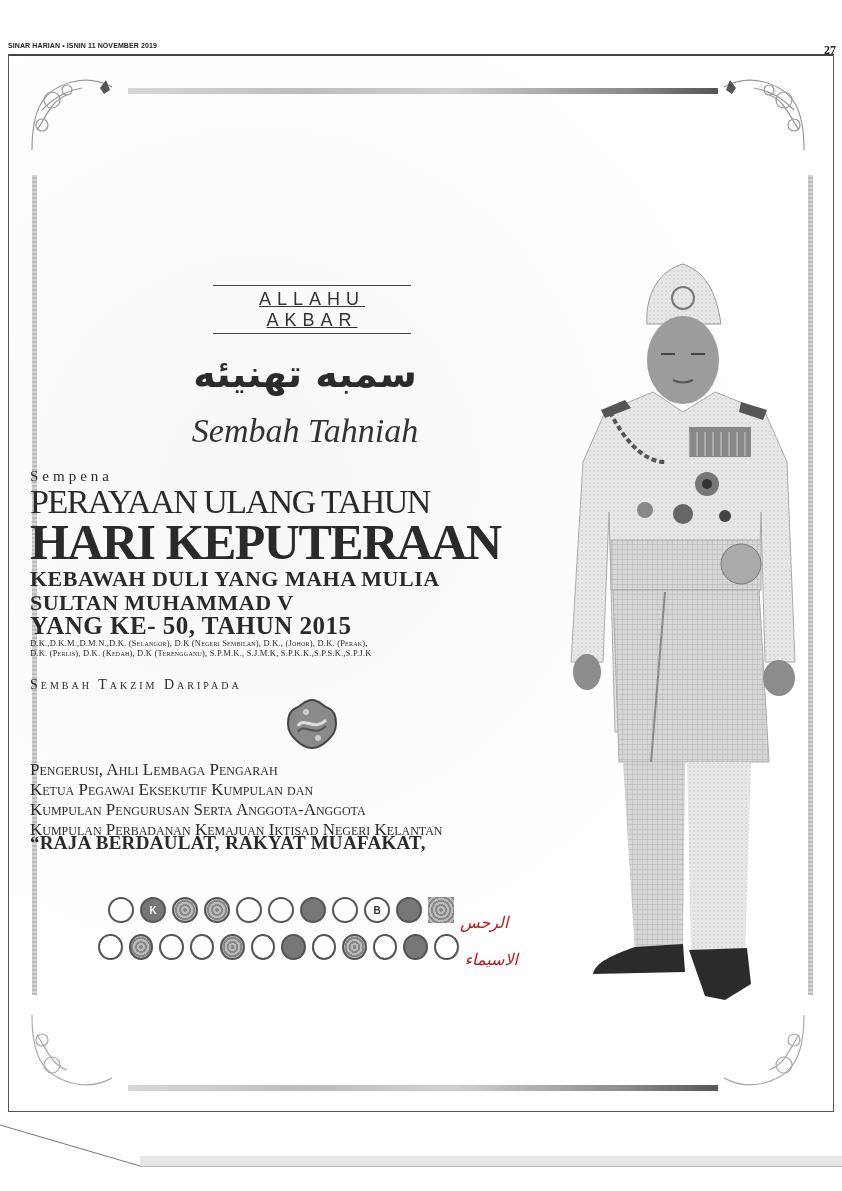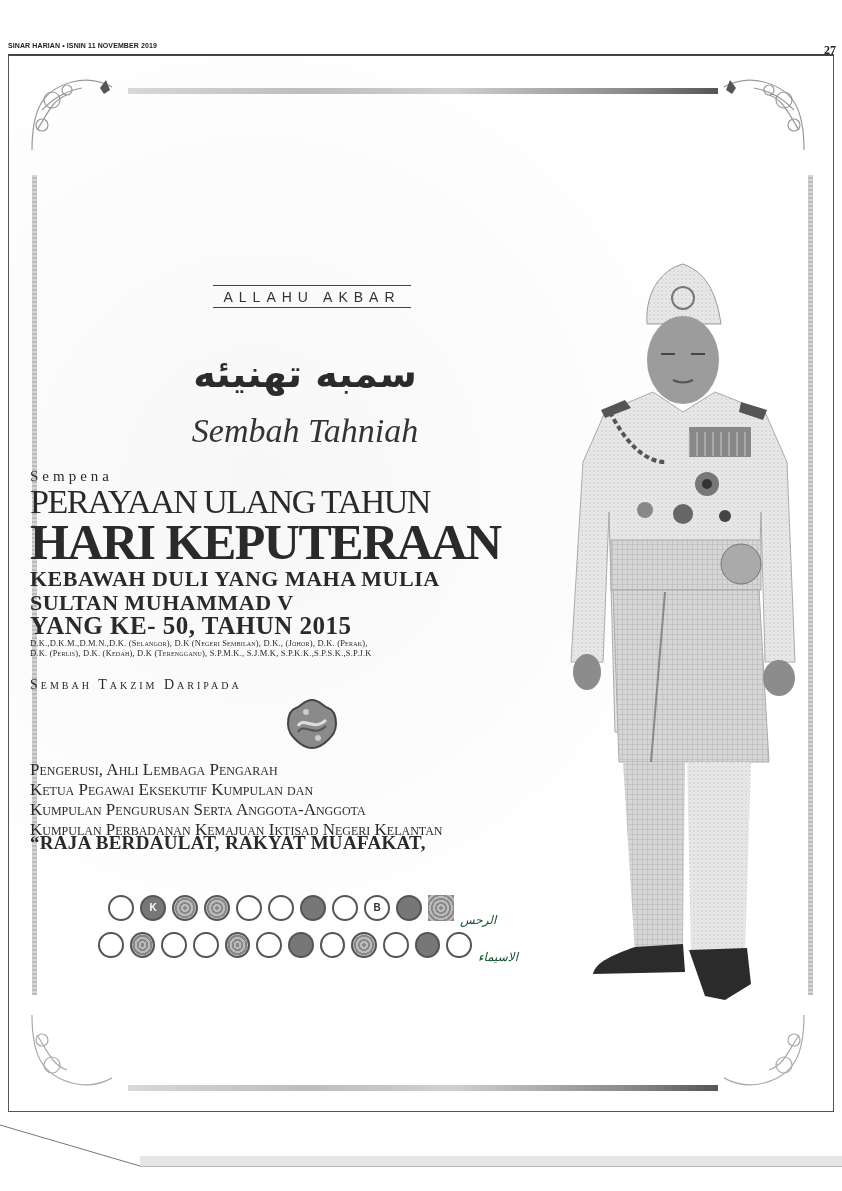--- a/index.html
+++ b/index.html
@@ -6,40 +6,40 @@
   body{width:842px;height:1191px;position:relative;overflow:hidden;font-family:"Liberation Serif","DejaVu Serif",serif;color:#2a2a2a;}
   .masthead{position:absolute;top:42px;left:8px;font-family:"Liberation Sans",sans-serif;font-weight:bold;font-size:7px;color:#222;letter-spacing:0.1px;}
   .pagenum{position:absolute;top:43px;right:6px;font-family:"Liberation Serif",serif;font-weight:bold;font-size:12px;color:#222;}
   .frame{position:absolute;left:8px;top:54px;width:826px;height:1058px;border:1px solid #555;border-top:2px solid #444;box-sizing:border-box;
     background:radial-gradient(circle at 30% 40%, rgba(0,0,0,0.03), transparent 60%),#fff;}
   .hbar{position:absolute;height:6px;background:linear-gradient(90deg,#d8d8d8,#bdbdbd 30%,#d0d0d0 55%,#8a8a8a 85%,#555);}
   .vbar{position:absolute;width:5px;background:repeating-linear-gradient(0deg,#bbb 0 2px,#d5d5d5 2px 4px);}
   .corner{position:absolute;width:90px;height:90px;}
   .corner svg{width:100%;height:100%;}
   .center-col{position:absolute;left:30px;width:560px;}
-  .allahu{position:absolute;top:285px;left:213px;width:198px;border-top:1.5px solid #444;border-bottom:1.5px solid #444;font-family:"Liberation Sans",sans-serif;font-size:14px;letter-spacing:6px;text-align:center;padding:3px 0 2px;color:#333;}
+  .allahu{position:absolute;top:285px;left:213px;width:198px;border-top:1.5px solid #444;border-bottom:1.5px solid #444;font-family:"Liberation Sans",sans-serif;font-size:18px;letter-spacing:6px;text-align:center;padding:3px 0 2px;color:#333;text-decoration:underline;}
   .jawi{position:absolute;top:352px;left:170px;width:270px;text-align:center;font-family:"DejaVu Sans",sans-serif;font-size:38px;font-weight:bold;color:#2b2b2b;direction:rtl;}
   .script{position:absolute;top:398px;left:160px;width:290px;text-align:center;font-family:"Liberation Serif",serif;font-style:italic;font-size:34px;color:#333;margin-top:14px;}
   .sempena{top:468px;font-size:15px;letter-spacing:4px;}
   .perayaan{top:484px;font-size:34px;letter-spacing:-1.5px;line-height:36px;}
   .hari{top:515px;font-size:50px;font-weight:bold;letter-spacing:-1.5px;line-height:54px;}
   .kebawah{top:567px;font-size:22px;font-weight:bold;letter-spacing:0.5px;line-height:24px;}
   .sultan{top:591px;font-size:22px;font-weight:bold;letter-spacing:0.5px;line-height:24px;}
   .yang{top:612px;font-size:25px;font-weight:bold;letter-spacing:0.5px;line-height:28px;}
   .awards{top:638px;font-size:8.5px;line-height:10px;letter-spacing:0.2px;font-variant:small-caps;}
   .takzim{top:677px;font-size:14px;letter-spacing:3px;font-variant:small-caps;}
   .emblem{position:absolute;top:698px;left:286px;width:52px;height:52px;}
   .org{top:760px;font-size:17px;line-height:20px;font-variant:small-caps;}
   .org div{white-space:nowrap;}
   .motto{top:831px;font-size:19px;font-weight:bold;line-height:24px;letter-spacing:0.3px;}
   .logos{position:absolute;left:108px;width:420px;display:flex;gap:6px;align-items:center;}
   .logo{width:26px;height:26px;border-radius:50%;border:2px solid #555;box-sizing:border-box;position:relative;display:flex;align-items:center;justify-content:center;font-family:"Liberation Sans",sans-serif;font-size:10px;font-weight:bold;color:#333;}
   .logo.dark{background:#777;color:#fff;}
   .logo.mid{background:repeating-radial-gradient(circle,#888 0 2px,#bbb 2px 4px);}
-  .logo-text{font-family:"DejaVu Sans",sans-serif;font-size:12px;color:#14532d;font-style:italic;margin-top:25px;}
+  .logo-text{font-family:"DejaVu Sans",sans-serif;font-size:16px;color:#b91c1c;font-style:italic;margin-top:25px;}
   .portrait{position:absolute;left:565px;top:262px;width:240px;height:740px;}
   .fold{position:absolute;left:0;top:1120px;width:842px;height:60px;}
 </style>
 </head>
 <body>
 
 <div class="masthead">
   <span>SINAR HARIAN</span>
   <span>•</span>
   <span>ISNIN 11 NOVEMBER 2019</span>

